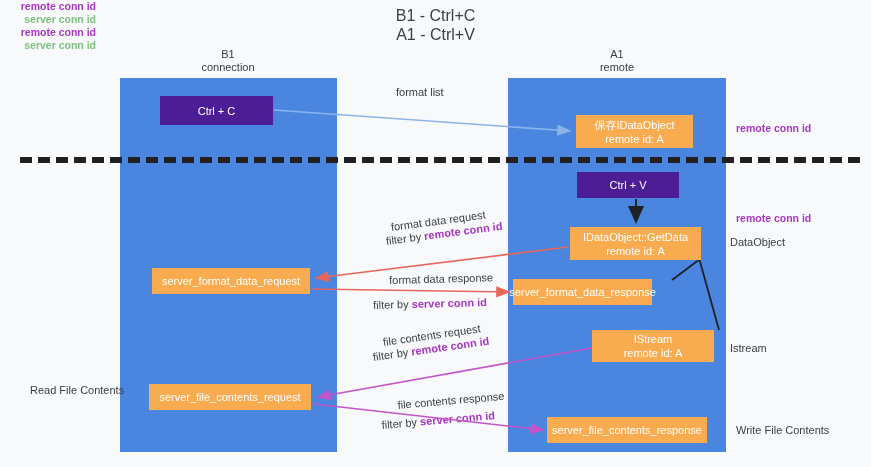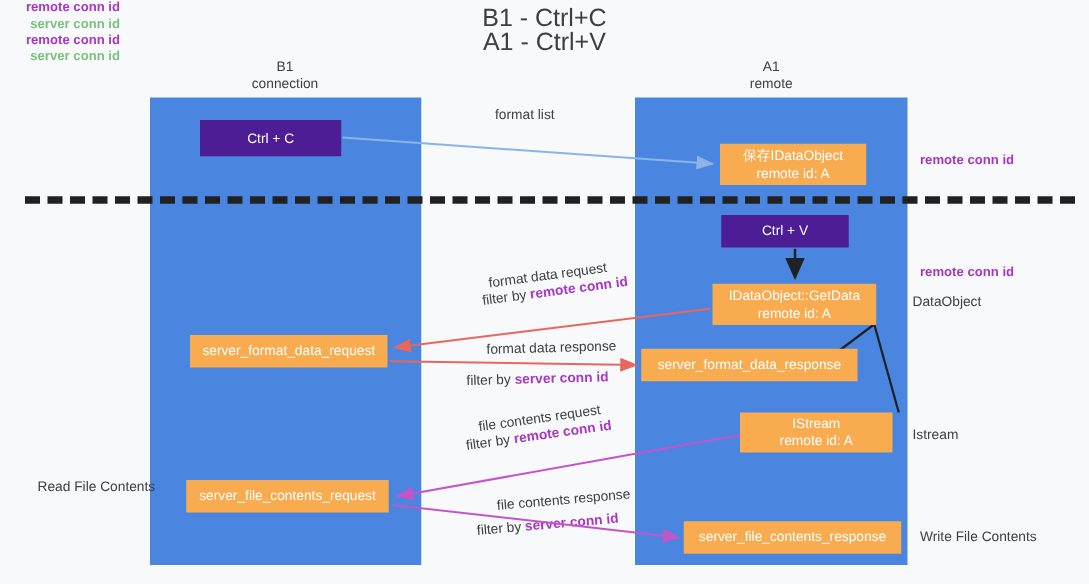--- a/index.html
+++ b/index.html
@@ -9,21 +9,21 @@
     font-family:"Liberation Sans","DejaVu Sans",sans-serif;
     overflow:hidden;
     position:relative;
     -webkit-font-smoothing:antialiased;
   }
   #stage{position:absolute;left:0;top:0;width:871px;height:467px;}
 
   
   .title{
     position:absolute;left:0;top:6px;width:871px;
-    text-align:center;color:#3c4043;font-size:20px;line-height:19px;
+    text-align:center;color:#3c4043;font-size:16px;line-height:19px;
   }
 
   
   .col-head{
     position:absolute;text-align:center;color:#3c4043;
     font-size:11px;line-height:13px;
   }
 
   
   .lane{position:absolute;background:#4a86e0;}
@@ -43,25 +43,25 @@
     box-sizing:border-box;padding:2px 4px;
     z-index:6;
   }
   .node.green{background:#4c1d95;}
   .node.orange{background:#f8ab4f;}
 
   #n-ctrlc{left:160px;top:96px;width:113px;height:29px;}
   #n-idataobject{left:576px;top:115px;width:117px;height:33px;}
   #n-ctrlv{left:577px;top:172px;width:102px;height:26px;}
   #n-getdata{left:570px;top:227px;width:131px;height:33px;}
-  #n-sfdresp{left:513px;top:279px;width:173px;height:26px;}
+  #n-sfdresp{left:513px;top:279px;width:139px;height:26px;}
   #n-istream{left:592px;top:330px;width:122px;height:32px;}
   #n-sfdreq{left:152px;top:268px;width:158px;height:26px;}
   #n-sfcreq{left:149px;top:384px;width:162px;height:26px;}
-  #n-sfcresp{left:547px;top:417px;width:174px;height:26px;}
+  #n-sfcresp{left:547px;top:417px;width:160px;height:26px;}
 
   
   .anno{
     position:absolute;font-size:10.5px;line-height:13px;white-space:nowrap;
     font-weight:bold;
   }
   .anno.plain{font-weight:normal;color:#3c4043;font-size:11px;}
   .purple{color:#a737c4;}
   .green-t{color:#7bc27e;}
 

